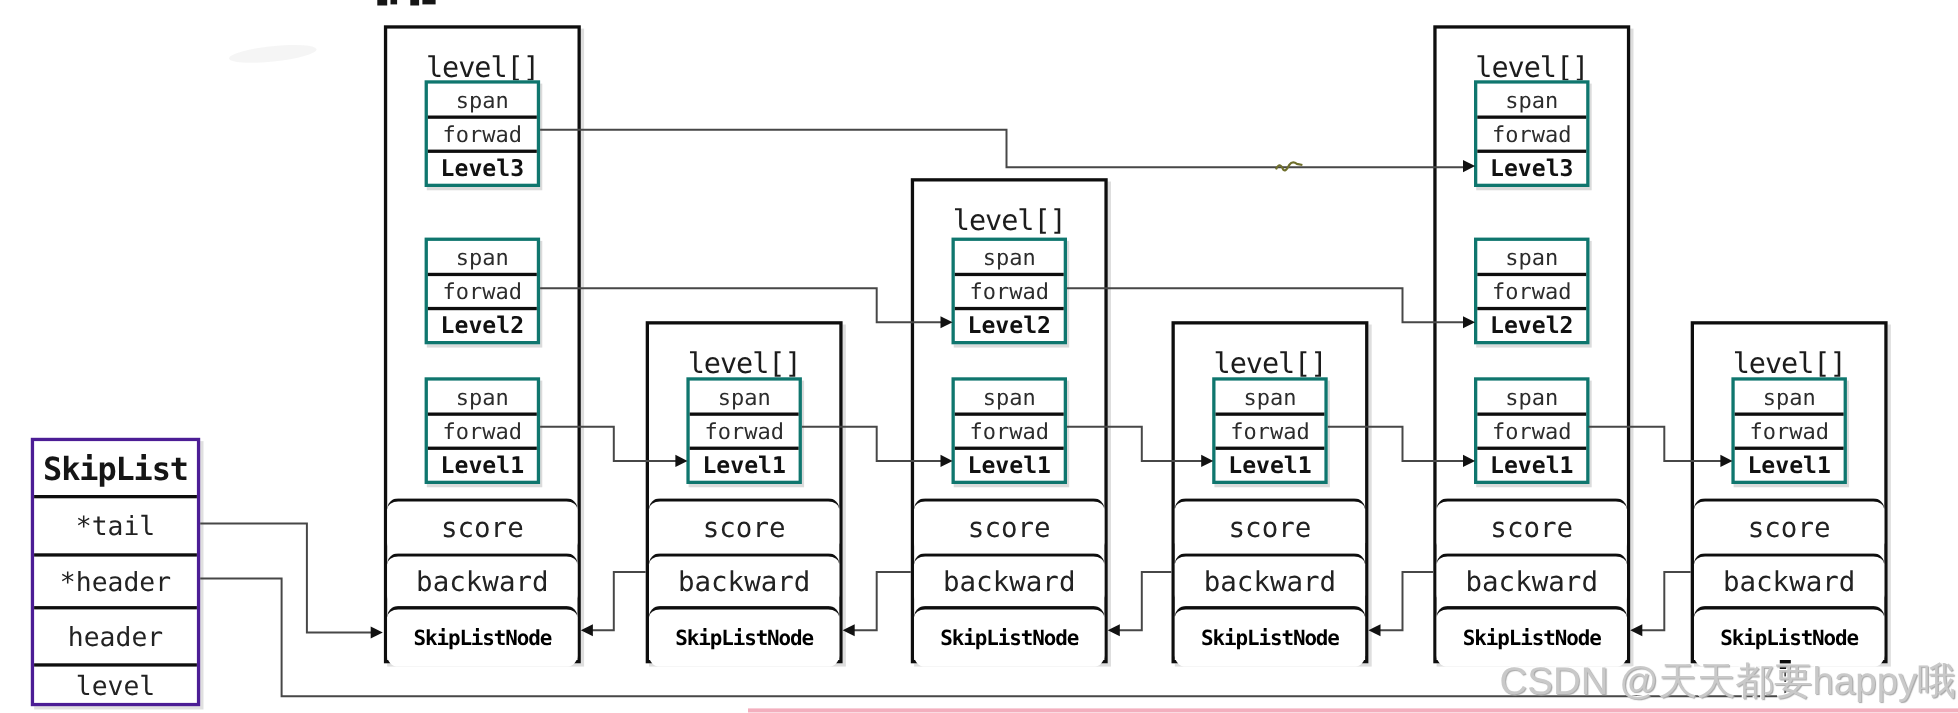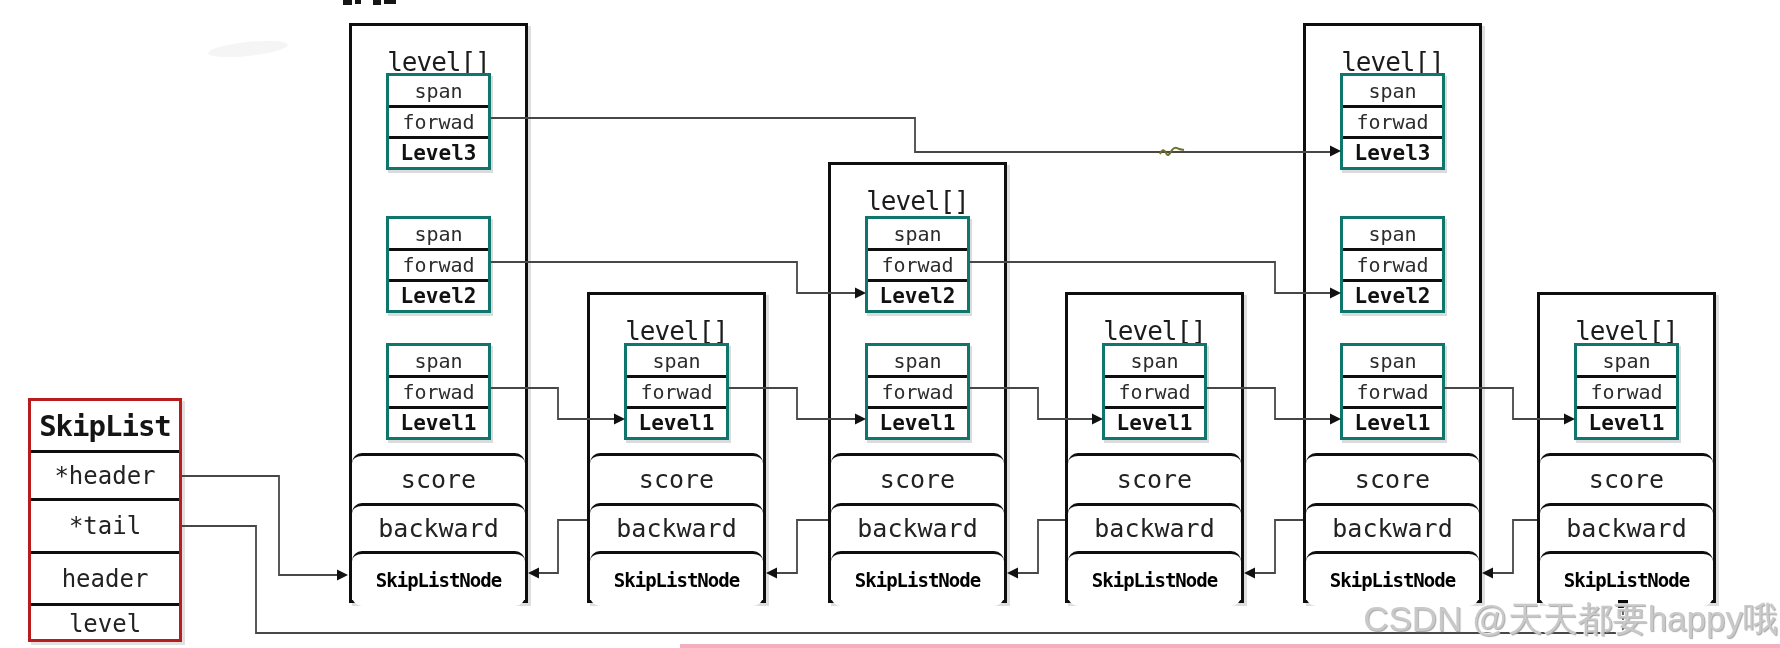--- a/index.html
+++ b/index.html
@@ -6,21 +6,21 @@
   *{box-sizing:border-box;}
   #canvas{
     position:relative;width:1780px;height:648px;background:#ffffff;overflow:hidden;
     font-family:"DejaVu Sans Mono", monospace;color:#151515;
   }
   #overlay{position:absolute;left:0;top:0;width:1780px;height:648px;z-index:6;pointer-events:none;}
 
   
   #skiplist-box{
     position:absolute;left:28px;top:398px;width:154px;height:244px;
-    border:3px solid #b91c1c;background:#fff;z-index:4;
+    border:3px solid #4c1d95;background:#fff;z-index:4;
     box-shadow:3px 3px 0 rgba(0,0,0,0.12);
     text-align:center;
   }
   .sl-title{height:49px;display:flex;align-items:center;justify-content:center;
     font-weight:bold;font-size:29px;letter-spacing:-1px;}
   .sl-field{border-top:3px solid #0e0e0e;display:flex;align-items:center;justify-content:center;
     font-size:24px;color:#222;}
   .sl-f0{height:48px;} .sl-f1{height:53px;} .sl-f2{height:52px;} .sl-f3{height:39px;}
 
   
@@ -54,22 +54,22 @@
 </style>
 </head>
 <body>
 
 <div id="canvas">
 
   <div id="smudge"></div>
 
   <div id="skiplist-box">
     <div class="sl-title">SkipList</div>
+    <div class="sl-field sl-f1">*tail</div>
     <div class="sl-field sl-f0">*header</div>
-    <div class="sl-field sl-f1">*tail</div>
     <div class="sl-field sl-f2">header</div>
     <div class="sl-field sl-f3">level</div>
   </div>
 
   <div id="nodes">
       <div class="node" style="left: 349px; top: 23px; height: 580px;">
         <div class="node-title">level[]</div>
         <div class="lvl-group" style="top: 47px;">
           <div class="lvl-cell">span</div>
           <div class="lvl-cell">forwad</div>

